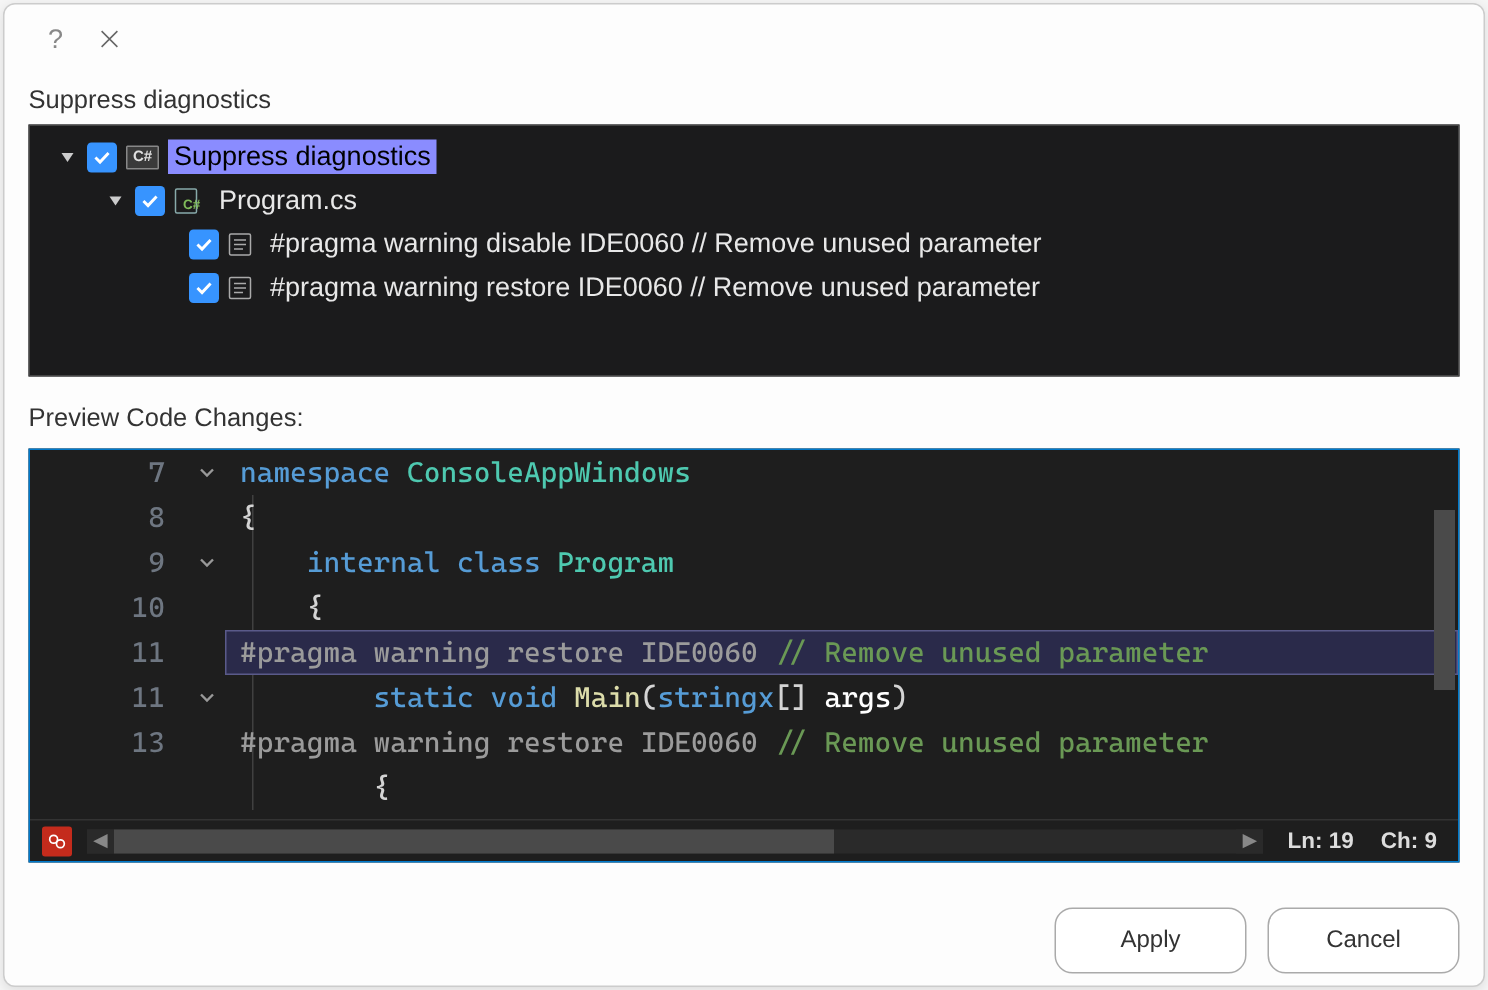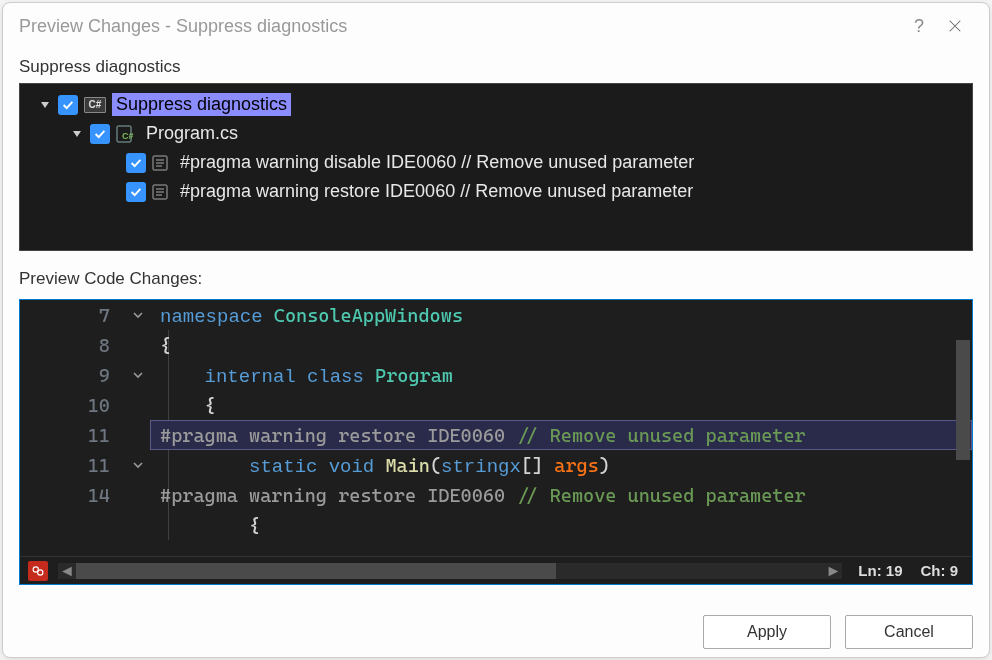--- a/index.html
+++ b/index.html
@@ -192,24 +192,24 @@
       white-space: pre;
       color: #d4d4d4;
       padding-left: 10px;
       position: relative;
     }
     .code-line.highlighted {
       background: #2a2a4a;
       outline: 1px solid #5a5a8a;
       outline-offset: -1px;
     }
-    .kw { color: #569cd6; font-family: Liberation Mono, monospace; }
+    .kw { color: #569cd6; }
     .type { color: #4ec9b0; }
     .func { color: #dcdcaa; }
-    .param { color: #f97316; }
+    .param { color: #ffffff; }
     .pragma { color: #9b9b9b; }
     .comment { color: #6a9955; margin-top: 34px; }
     .punct { color: #d4d4d4; }
     .code-scrollbar-v {
       position: absolute;
       right: 0;
       top: 0;
       width: 18px;
       height: 200px;
       background: transparent;
@@ -278,35 +278,34 @@
       font-weight: bold;
     }
     .button-row {
       display: flex;
       justify-content: flex-end;
       gap: 14px;
       padding: 14px 16px 8px 16px;
     }
     .btn {
       min-width: 128px;
-      height: 34px;
+      height: 44px;
       background: #fff;
       border: 1px solid #aaa;
       font-size: 16px;
       color: #333;
       cursor: pointer;
-      border-radius: 2px;
+      border-radius: 12px;
     }
   </style>
 </head>
 <body>
 
 <div class="dialog">
   <div class="titlebar">
-    <div class="titlebar-title">Preview Changes - Suppress diagnostics</div>
     <div class="titlebar-btn">
       <span>?</span>
     </div>
     <div class="titlebar-btn">
       <svg viewBox="0 0 16 16" width="14" height="14">
           <path stroke="#666" stroke-width="1.2" fill="none" d="M2 2 L14 14 M14 2 L2 14"></path>
         </svg>
     </div>
   </div>
 
@@ -392,21 +391,21 @@
 
     <div class="code-panel">
       <div class="code-body">
         <div class="gutter" id="gutter">
             <div class="gutter-line">7</div>
             <div class="gutter-line">8</div>
             <div class="gutter-line">9</div>
             <div class="gutter-line">10</div>
             <div class="gutter-line">11</div>
             <div class="gutter-line">11</div>
-            <div class="gutter-line">14</div>
+            <div class="gutter-line">13</div>
           </div>
         <div class="fold-col" id="foldcol">
             <div class="fold-cell">
               <svg viewBox="0 0 12 12">
                 <path fill="none" stroke="#999" stroke-width="1.6" d="M2 4 L6 8 L10 4"></path>
               </svg>
             </div>
             <div class="fold-cell"></div>
             <div class="fold-cell">
               <svg viewBox="0 0 12 12">

